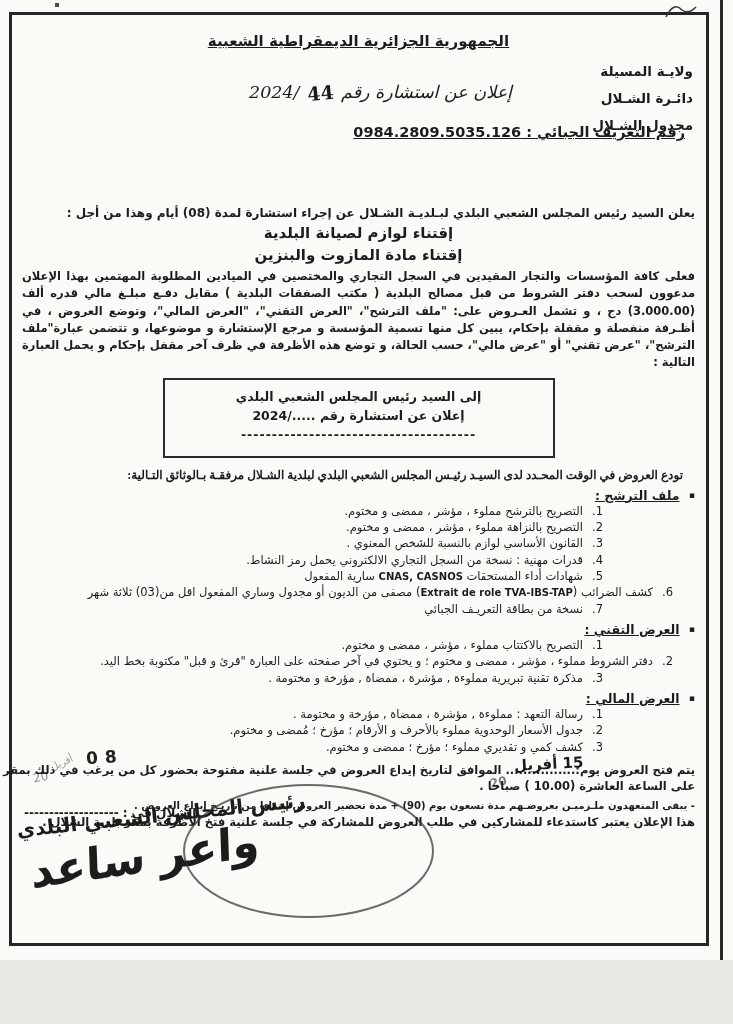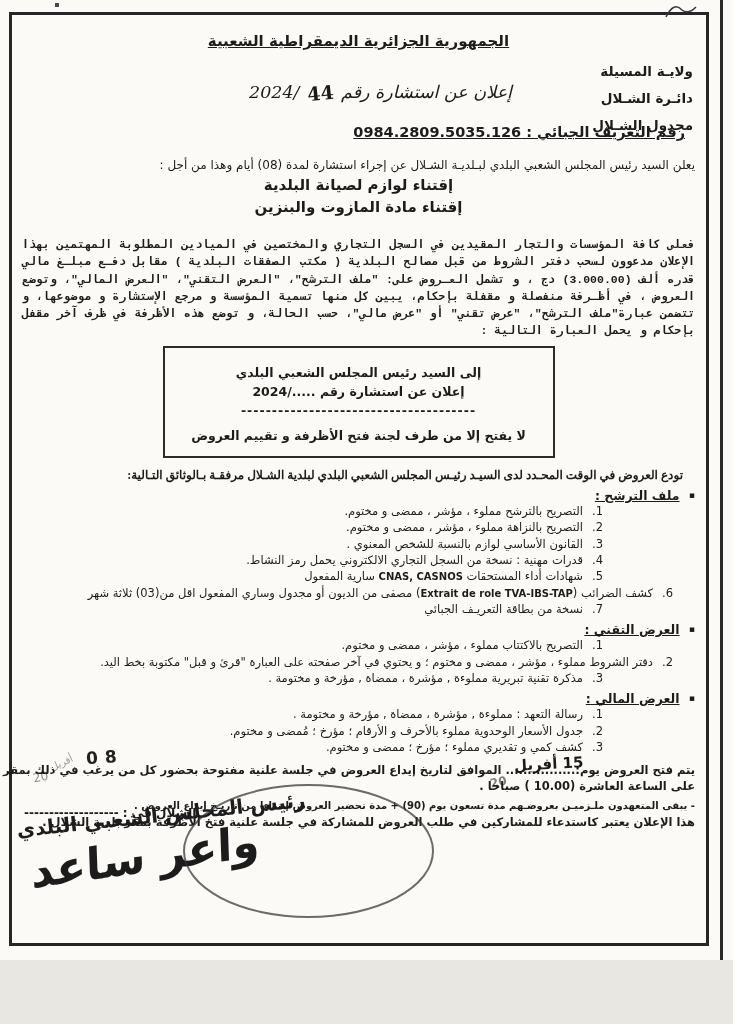--- a/index.html
+++ b/index.html
@@ -13,24 +13,24 @@
   .u{text-decoration:underline;}
   .rep-header{text-align:center;font-size:15px;font-weight:bold;margin-top:6px;}
   .head-zone{position:relative;height:108px;}
   .authority{position:absolute;right:2px;top:8px;font-weight:bold;font-size:13.5px;line-height:2.0;text-align:right;}
   .ann-title{position:absolute;left:0;right:0;top:30px;text-align:center;font-size:17.5px;font-style:italic;
              font-family:"DejaVu Serif","DejaVu Sans",serif;transform:translateX(22px);}
   .hw{display:inline-block;font-style:normal;color:#1a1a1a;}
   .hw-num{font-size:19px;font-weight:bold;transform:rotate(-6deg) translateY(2px);margin:0 2px;}
   .tax-line{position:absolute;right:10px;top:74px;font-size:14.5px;font-weight:bold;}
   .ltr{direction:ltr;unicode-bidi:embed;}
-  .intro{font-size:12px;font-weight:normal;}
+  .intro{font-size:12px;font-weight:bold;margin-top:48px;}
   .subject{text-align:center;font-weight:bold;font-size:15px;margin-top:4px;}
-  .bodyp{font-size:11.5px;font-weight:bold;text-align:justify;line-height:1.5;margin-top:20px;font-family:Liberation Mono, monospace;}
-  .box{width:372px;margin:6px auto 0;border:2px solid #2b2b2b;padding:15px 8px 11px;text-align:center;
+  .bodyp{font-size:11.5px;font-weight:bold;text-align:justify;line-height:1.5;margin-top:4px;}
+  .box{width:372px;margin:6px auto 0;border:2px solid #2b2b2b;padding:7px 8px 11px;text-align:center;
        font-size:12.5px;font-weight:bold;line-height:1.55;background:#fbfaf6;}
   .box-divider{letter-spacing:1px;}
   .box-warning{margin-top:5px;}
   .deposit{margin-top:10px;font-size:12px;font-weight:bold;text-indent:12px;font-family:Liberation Serif, serif;}
   .sec-head{margin-top:5px;font-size:12.5px;font-weight:bold;}
   .bullet{font-size:9px;vertical-align:2px;margin-left:5px;}
   .list{padding-right:92px;font-size:11.5px;}
   .li{display:flex;gap:7px;line-height:1.42;align-items:baseline;}
   .li .n{min-width:13px;}
   .li .t,.li .tpart{white-space:normal;}
@@ -94,21 +94,20 @@
 
     <div class="subject">إقتناء لوازم لصيانة البلدية</div>
     <div class="subject">إقتناء مادة المازوت والبنزين</div>
 
     <div class="bodyp">فعلى كافة المؤسسات والتجار المقيدين في السجل التجاري والمختصين في الميادين المطلوبة المهتمين بهذا الإعلان مدعوون لسحب دفتر الشروط من قبل مصالح البلدية ( مكتب الصفقات البلدية ) مقابل دفـع مبلـغ مالي قدره ألف (3.000.00) دج ، و تشمل العـروض على: "ملف الترشح"، "العرض التقني"، "العرض المالي"، وتوضع العروض ، في أظـرفة منفصلة و مقفلة بإحكام، يبين كل منها تسمية المؤسسة و مرجع الإستشارة و موضوعها، و تتضمن عبارة"ملف الترشح"، "عرض تقني" أو "عرض مالي"، حسب الحالة، و توضع هذه الأظرفة في ظرف آخر مقفل بإحكام و يحمل العبارة التالية :</div>
 
     <div class="box">
       <div>إلى السيد رئيس المجلس الشعبي البلدي</div>
       <div>إعلان عن استشارة رقم ...../2024</div>
       <div class="box-divider">--------------------------------------</div>
-      <div class="box-warning">لا يفتح إلا من طرف لجنة فتح الأظرفة و تقييم العروض</div>
     </div>
 
     <div class="deposit">تودع العروض في الوقت المحـدد لدى السيـد رئيـس المجلس الشعبي البلدي لبلدية الشـلال مرفقـة بـالوثائق التـالية:</div>
 
     <div class="sec-head">
       <span class="bullet">▪</span>
       <span class="u">ملف الترشح :</span>
     </div>
     <div class="list">
       <div class="li">

